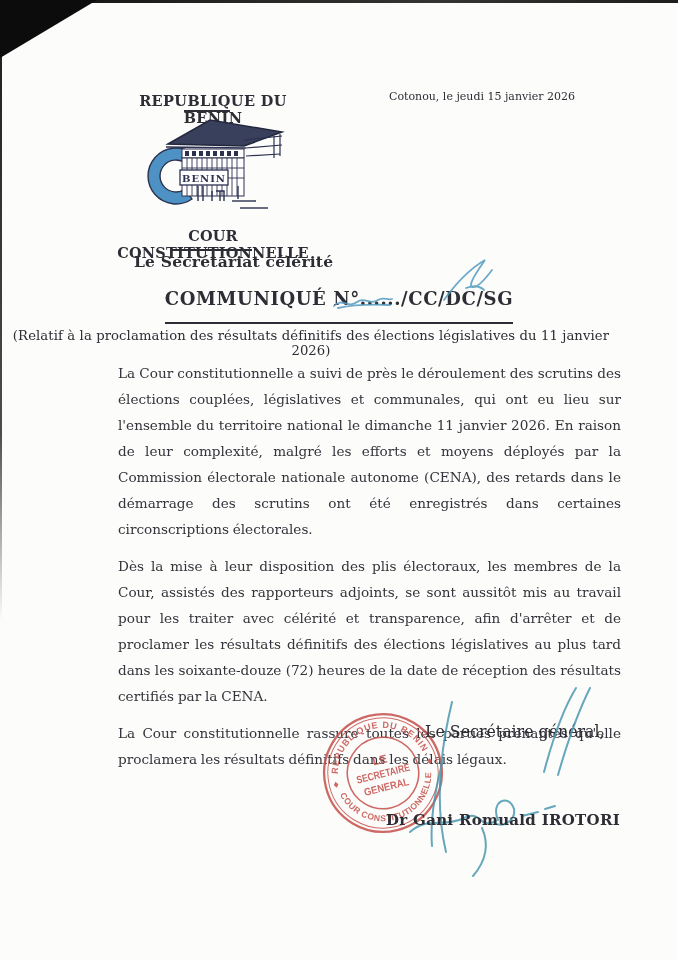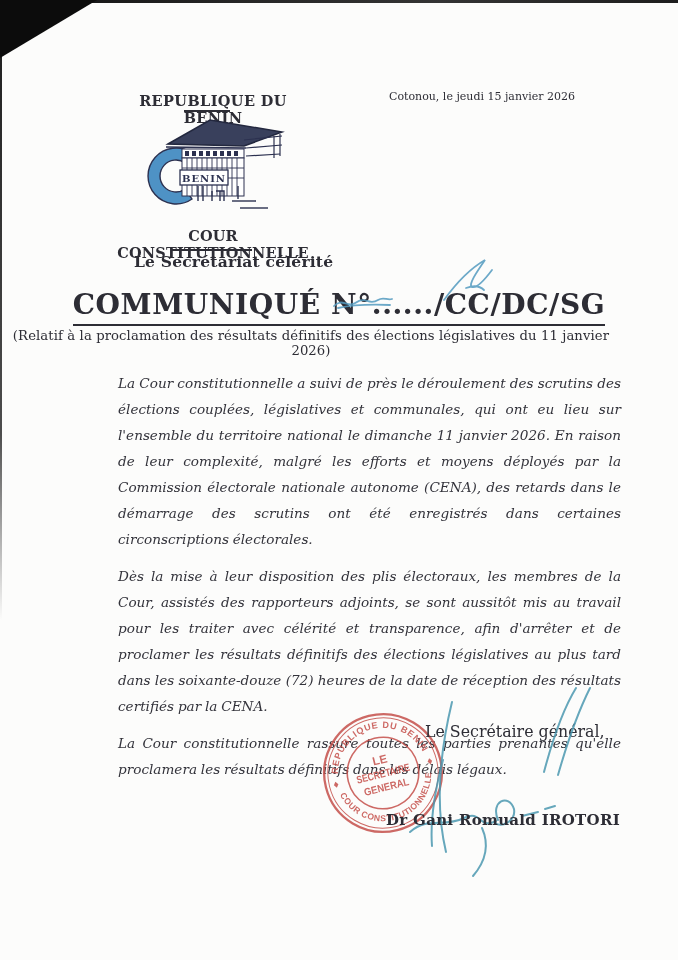--- a/index.html
+++ b/index.html
@@ -21,28 +21,28 @@
     font-weight:bold;font-size:14.5px;letter-spacing:.4px;}
   .republic-underline{position:absolute;top:110px;left:184px;width:46px;height:2px;background:#2d2d35;}
   .logo{position:absolute;top:114px;left:146px;width:142px;height:108px;}
   .court{position:absolute;top:227px;left:105px;width:216px;text-align:center;
     font-weight:bold;font-size:14.5px;letter-spacing:.2px;}
   .court-underline{position:absolute;top:249px;left:172px;width:80px;height:2px;background:#2d2d35;}
   .date-line{position:absolute;top:90px;left:389px;font-size:11px;}
   .secretariat{position:absolute;top:252px;left:134px;font-weight:bold;font-size:15.5px;letter-spacing:.2px;}
   
   .title-wrap{position:absolute;top:288px;left:0;width:678px;text-align:center;}
-  .title-main{display:inline-block;font-weight:bold;font-size:28px;letter-spacing:.6px;
-    border-bottom:2.5px solid #2d2d35;padding-bottom:3px;}
+  .title-main{display:inline-block;font-weight:bold;font-size:18px;letter-spacing:.6px;
+    border-bottom:2.5px solid #2d2d35;padding-bottom:13px;}
   .paraph-svg{position:absolute;top:256px;left:326px;width:188px;height:62px;pointer-events:none;}
   .subtitle{position:absolute;top:328px;left:0;width:622px;text-align:center;font-size:13.2px;letter-spacing:.1px;}
   
   .body-text{position:absolute;top:360px;left:118px;width:503px;
     font-size:13.6px;line-height:26px;text-align:justify;word-spacing:-0.5px;color:#33333b;}
-  .body-text p{margin:10px 0 11px 0;font-style:italic;}
+  .body-text p{margin:0 0 11px 0;}
   
   .stamp-svg{position:absolute;top:710px;left:320px;width:126px;height:126px;opacity:.85;}
   .role-line{position:absolute;top:722px;left:417px;font-size:15.8px;margin-left:8px;}
   .sig-svg{position:absolute;top:680px;left:394px;width:202px;height:198px;opacity:.82;}
   .sig-name{position:absolute;top:811px;left:386px;font-weight:bold;font-size:15px;letter-spacing:.3px;}
 </style>
 </head>
 <body>
 
 <div id="page">

